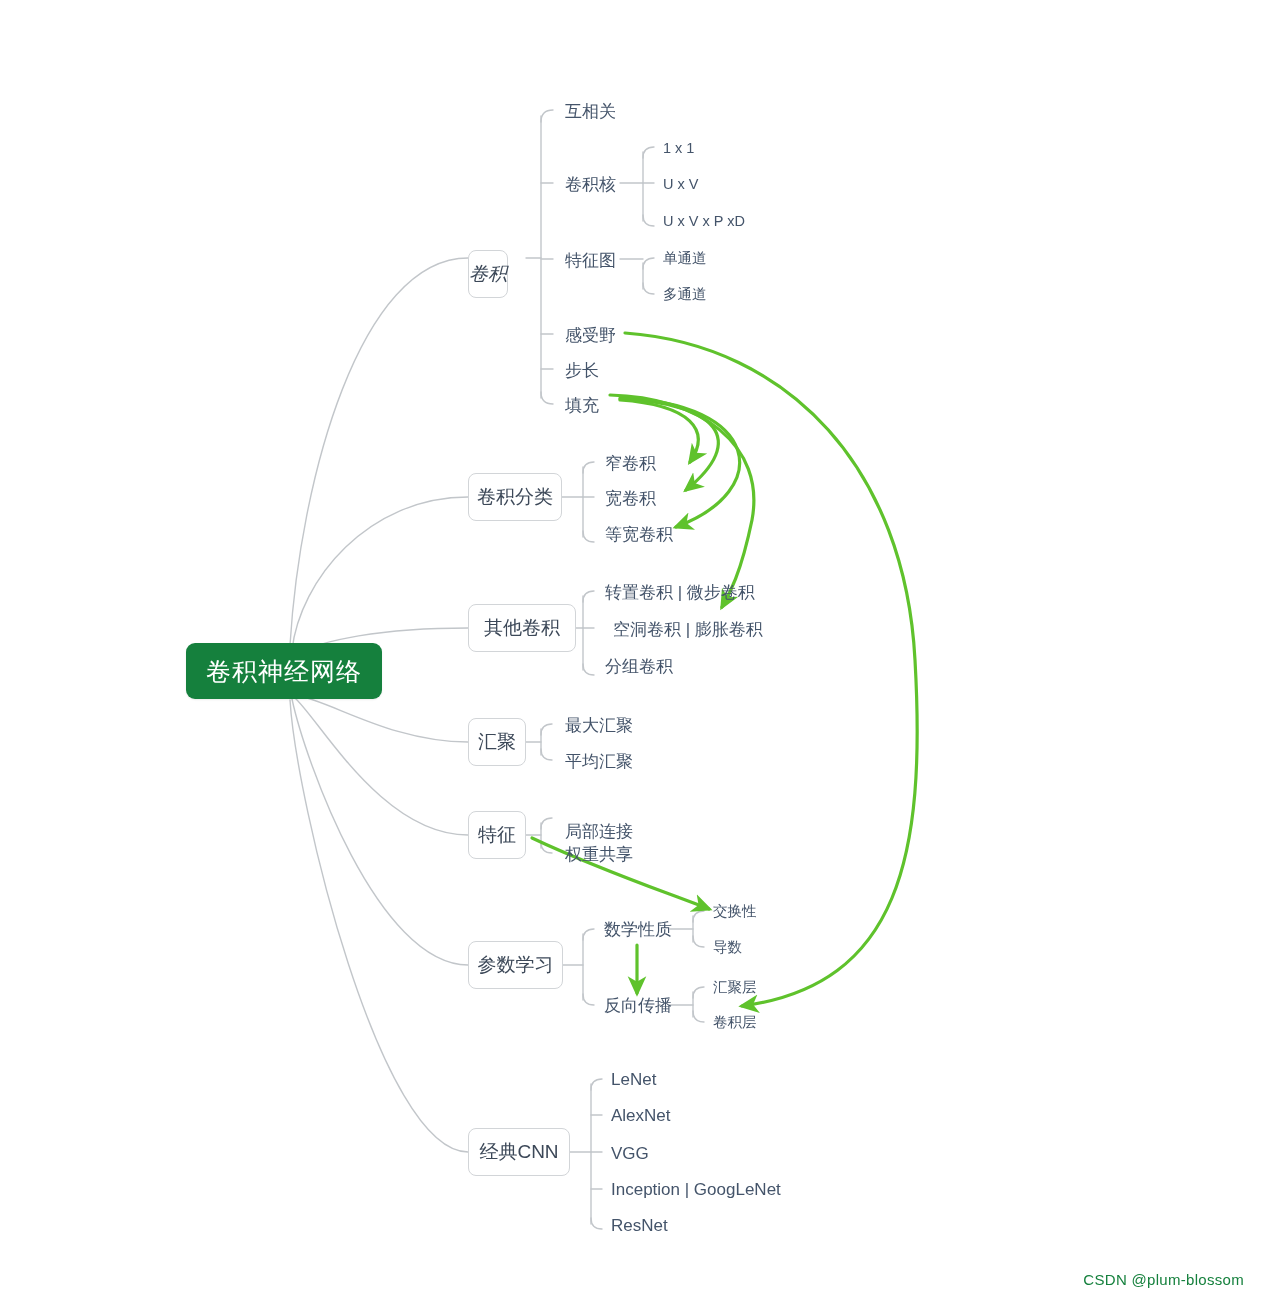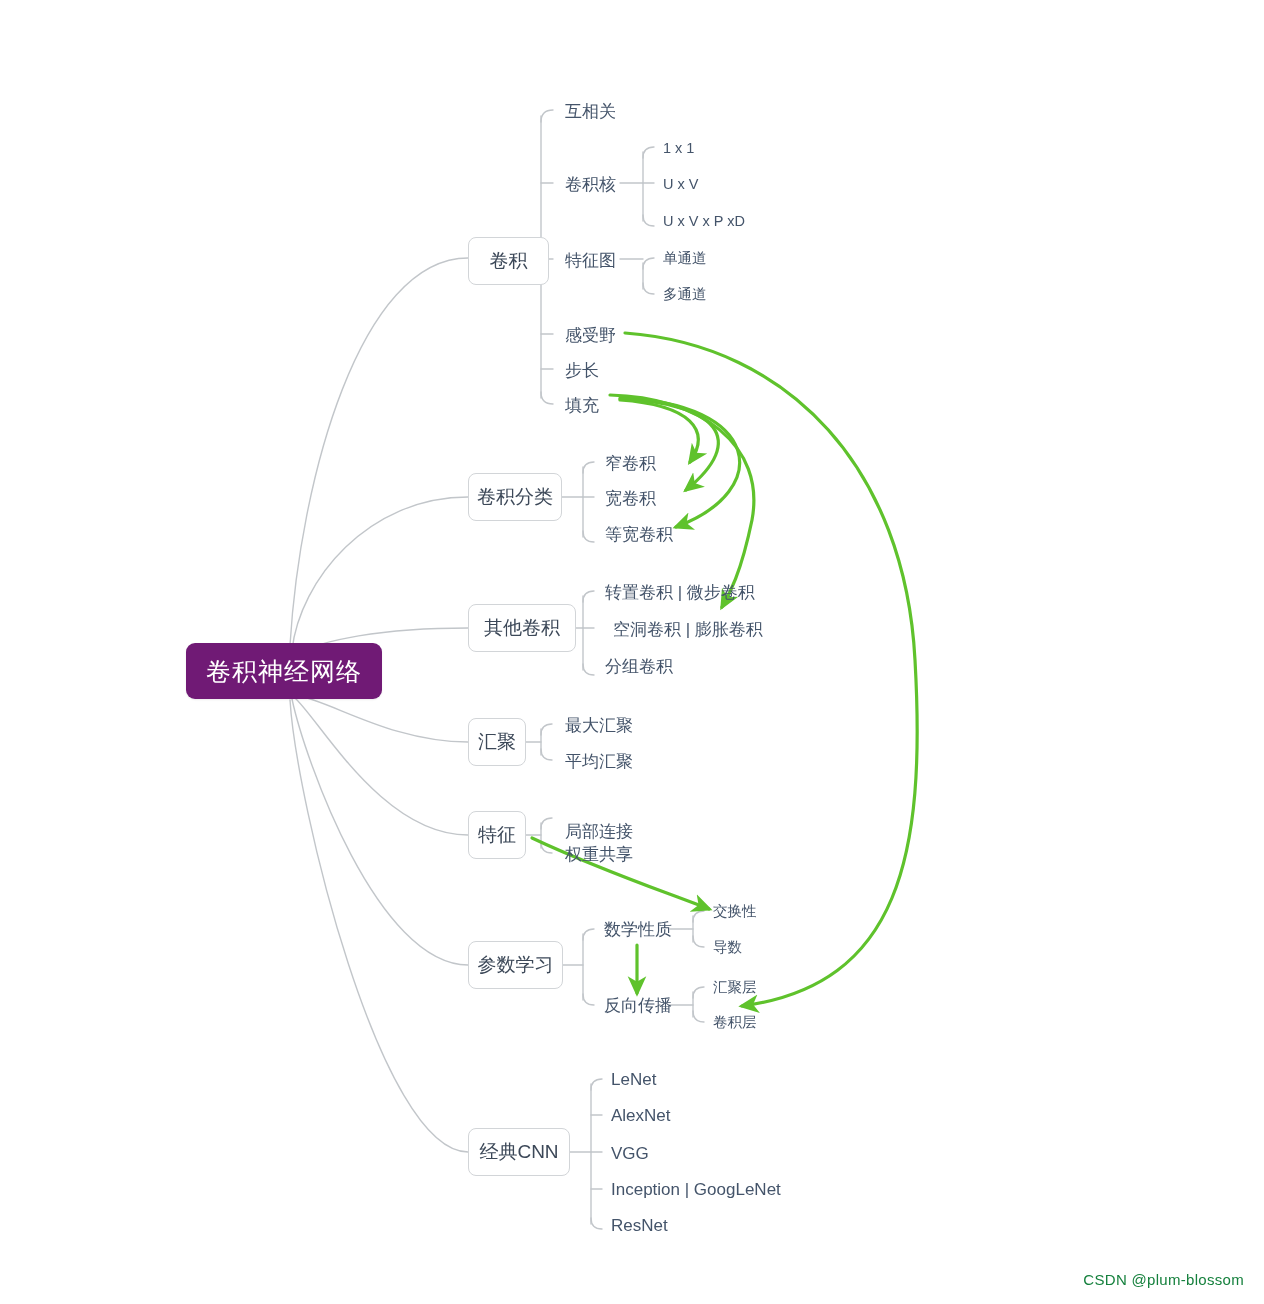--- a/index.html
+++ b/index.html
@@ -29,21 +29,21 @@
   }
   .node {
     position: absolute;
     box-sizing: border-box;
     display: flex;
     align-items: center;
     justify-content: center;
     white-space: nowrap;
   }
   .root-node {
-    background: #701a75;
+    background: #15803d;
     color: #ffffff;
     border-radius: 9px;
     font-size: 25px;
     letter-spacing: 1px;
     padding: 0 18px;
     box-shadow: 0 1px 2px rgba(0,0,0,0.08);
   }
   .branch-node {
     background: #ffffff;
     border: 1px solid #d2d5d8;
@@ -185,21 +185,21 @@
       <path d="M 532 838 C 600 870 660 890 709 909"></path>
 
       <path d="M 637 945 L 637 993"></path>
     </g>
   </svg>
 
   <div class="node root-node" style="left:186px; top:643px; width:196px; height:56px;">
     <span>卷积神经网络</span>
   </div>
 
-  <div class="node branch-node" style="left:468px; top:237px; width:81px; height:48px;">
+  <div class="node branch-node" style="left:468px; top:250px; width:40px; height:48px;font-style:italic;">
     <span>卷积</span>
   </div>
 
   <div class="node branch-node" style="left:468px; top:473px; width:94px; height:48px;">
     <span>卷积分类</span>
   </div>
 
   <div class="node branch-node" style="left:468px; top:604px; width:108px; height:48px;">
     <span>其他卷积</span>
   </div>

